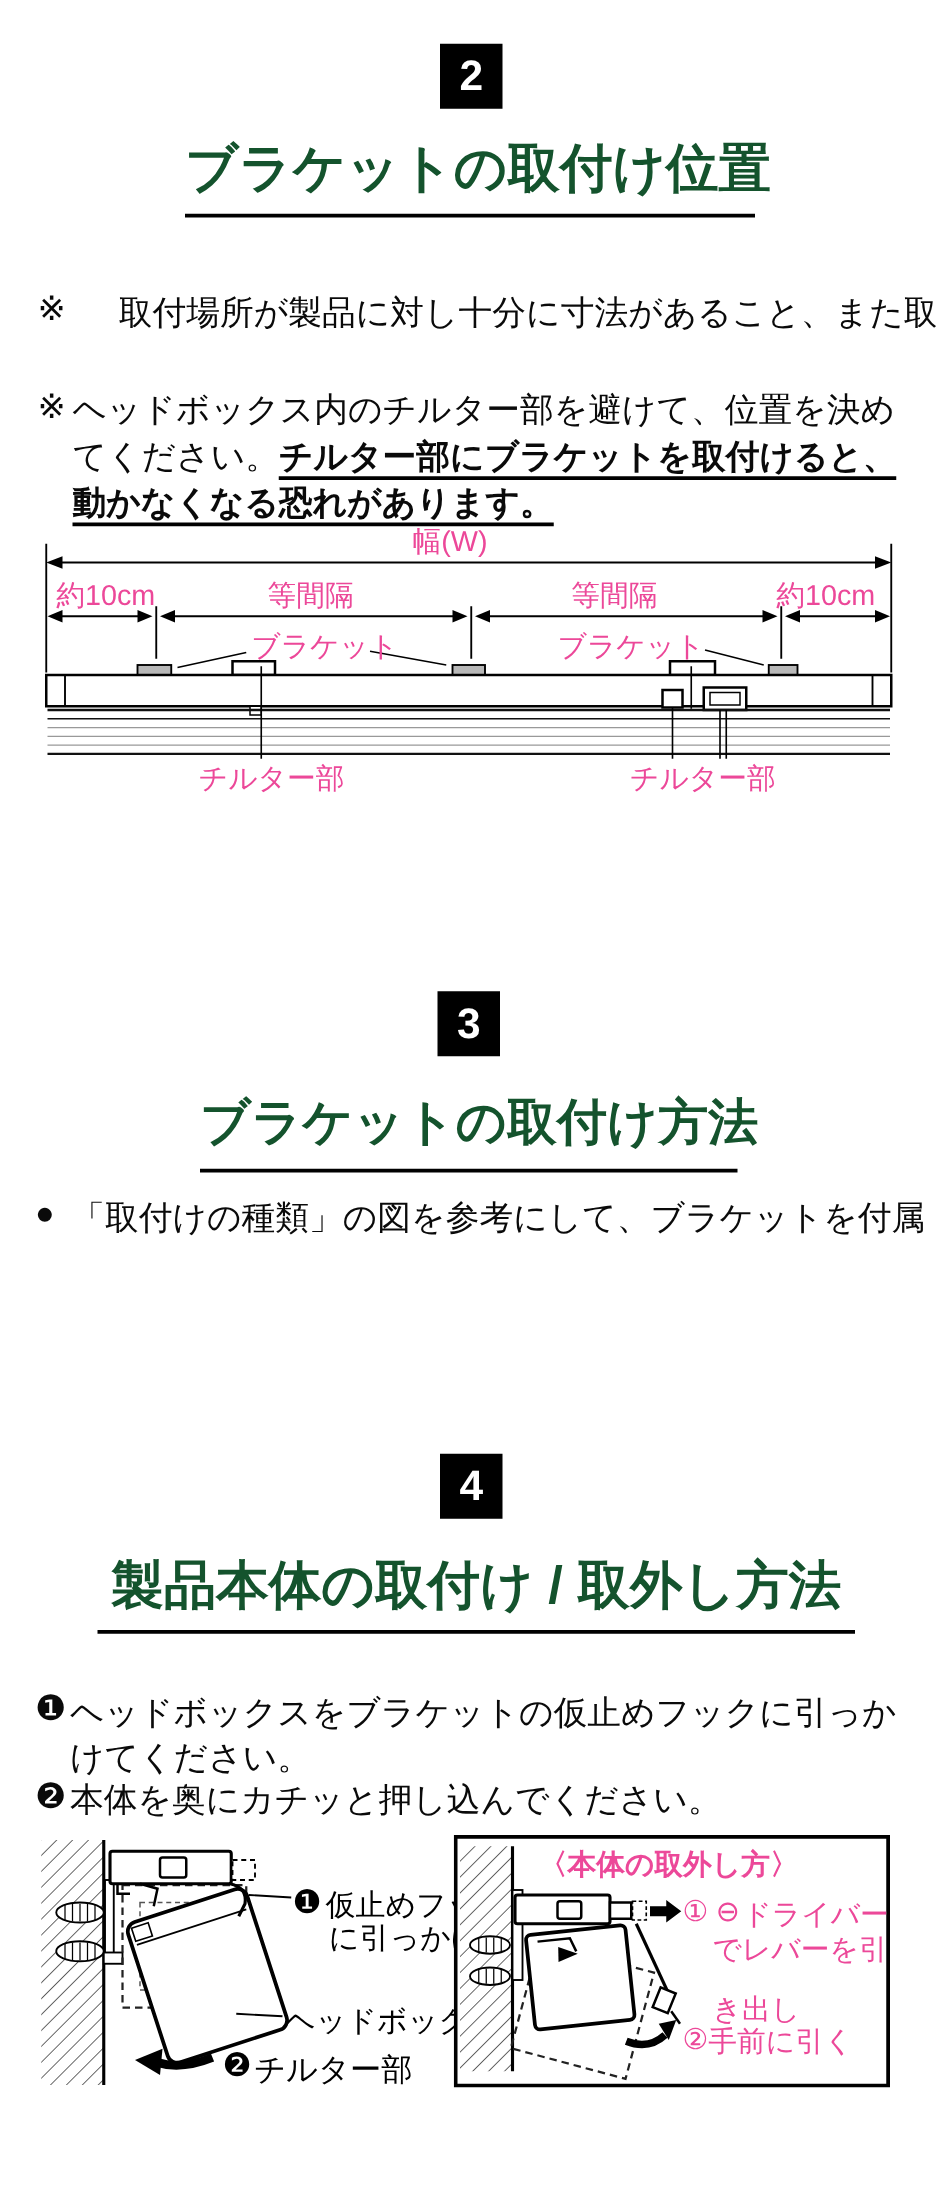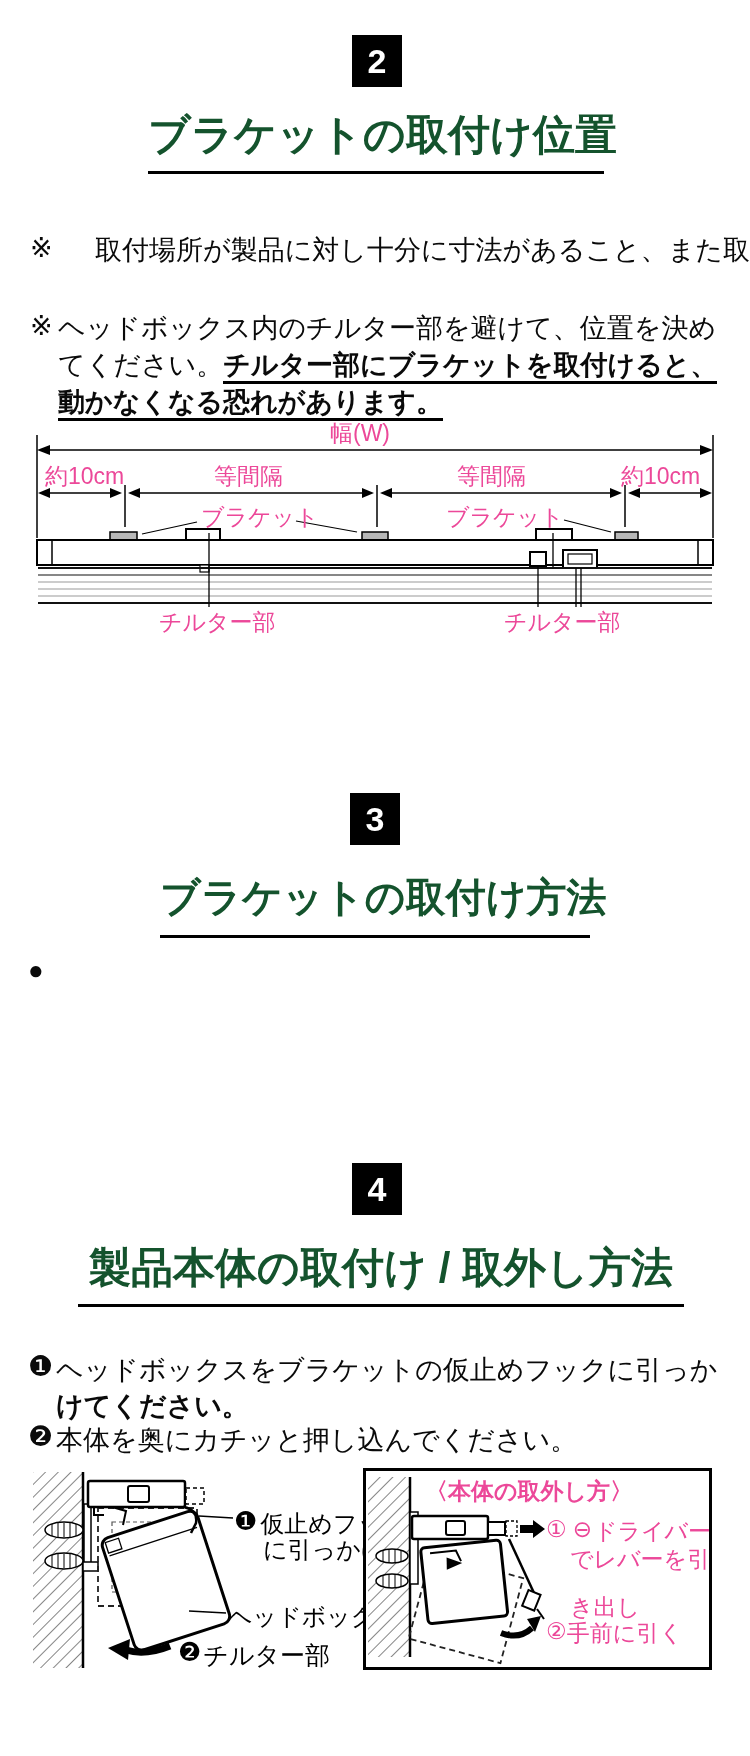--- a/index.html
+++ b/index.html
@@ -104,27 +104,28 @@
   <div class="dlabel" style="left:621px;top:461px;">約10cm</div>
   <div class="dlabel" style="left:201px;top:502px;">ブラケット</div>
   <div class="dlabel" style="left:446px;top:502px;">ブラケット</div>
   <div class="dlabel" style="left:159px;top:607px;">チルター部</div>
   <div class="dlabel" style="left:504px;top:607px;">チルター部</div>
 
   <div class="secnum" style="left:350px;top:793px;">3</div>
   <div class="sechead" style="left:160px;top:870px;width:430px;font-size:40px;padding-bottom:10px;">ブラケットの取付け方法</div>
 
   <div class="marker" style="left:28px;top:955px;font-size:26px;">●</div>
+  <div class="bodyline" style="left:57px;top:956px;">「取付けの種類」の図を参考にして、ブラケットを付属</div>
 
   <div class="secnum" style="left:352px;top:1163px;">4</div>
   <div class="sechead" style="left:78px;top:1240px;width:606px;">製品本体の取付け / 取外し方法</div>
 
   <div class="marker" style="left:28px;top:1350px;font-size:28px;">❶</div>
   <div class="bodyline" style="left:56px;top:1352px;">ヘッドボックスをブラケットの仮止めフックに引っか</div>
-  <div class="bodyline" style="left:56px;top:1388px;font-weight:bold;">けてください。</div>
+  <div class="bodyline" style="left:56px;top:1388px;">けてください。</div>
   <div class="marker" style="left:28px;top:1420px;font-size:28px;">❷</div>
   <div class="bodyline" style="left:56px;top:1422px;">本体を奥にカチッと押し込んでください。</div>
 
   <svg style="left:0;top:1466px;" width="360" height="206" viewBox="0 0 360 206">
     <defs>
       <pattern id="h1" width="9" height="9" patternTransform="rotate(45)" patternUnits="userSpaceOnUse">
         <line x1="0" y1="0" x2="0" y2="9" stroke="#444" stroke-width="1.3"></line>
       </pattern>
     </defs>
     <rect x="33" y="6" width="50" height="196" fill="url(#h1)"></rect>
@@ -222,21 +223,21 @@
     <line x1="146" y1="71" x2="171" y2="125" stroke="#000" stroke-width="2.5"></line>
     <g transform="rotate(22 169 132)">
       <rect x="162" y="124" width="13" height="17" fill="#fff" stroke="#000" stroke-width="2"></rect>
     </g>
     <line x1="174" y1="141" x2="181" y2="151" stroke="#000" stroke-width="2"></line>
 
     <path d="M138,165 Q156,172 169,160" fill="none" stroke="#000" stroke-width="6"></path>
     <polygon points="178,148 164,151 172,164" fill="#000"></polygon>
   </svg>
 
-  <div class="dlabel" style="left:425px;top:1476px;width:220px;text-align:left;font-weight:bold;">〈本体の取外し方〉</div>
+  <div class="dlabel" style="left:425px;top:1476px;width:220px;text-align:center;font-weight:bold;">〈本体の取外し方〉</div>
   <div class="dlabel row" style="left:546px;top:1516px;">
     <span>①</span>
     <span style="margin:0 2px 0 6px;">⊖</span>
     <span>ドライバー</span>
   </div>
   <div class="dlabel" style="left:570px;top:1544px;">でレバーを引</div>
   <div class="dlabel" style="left:570px;top:1570px;margin-top:22px;">き出し</div>
   <div class="dlabel row" style="left:546px;top:1618px;">
     <span>②</span>
     <span>手前に引く</span>

